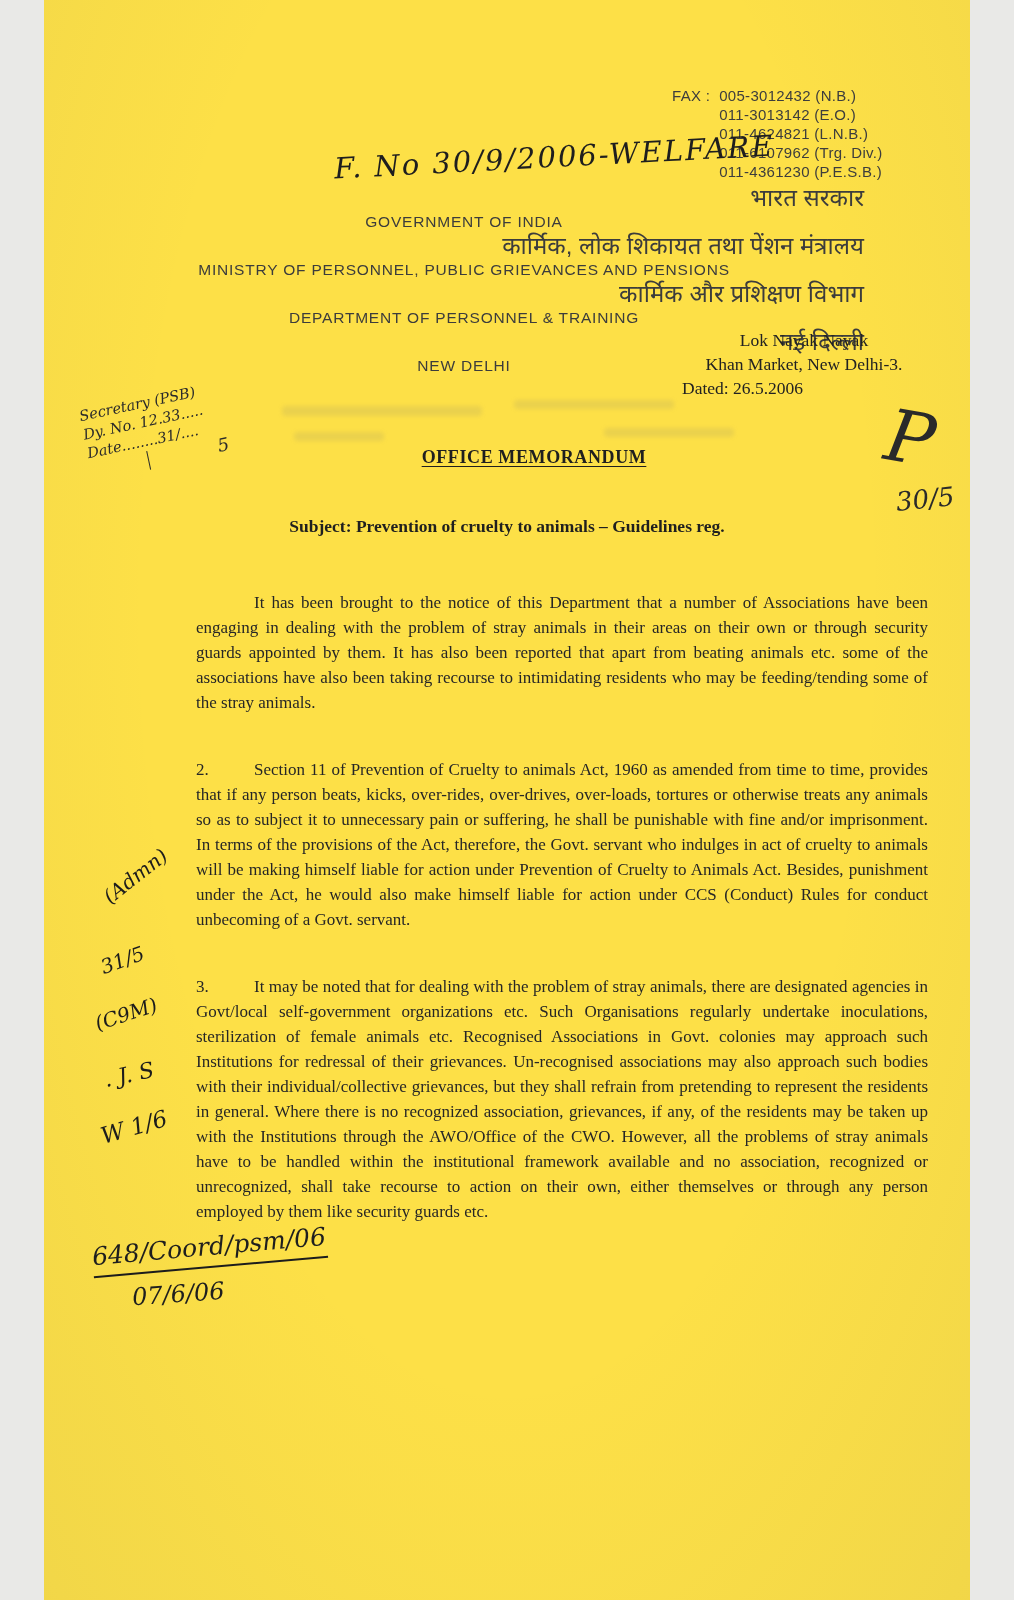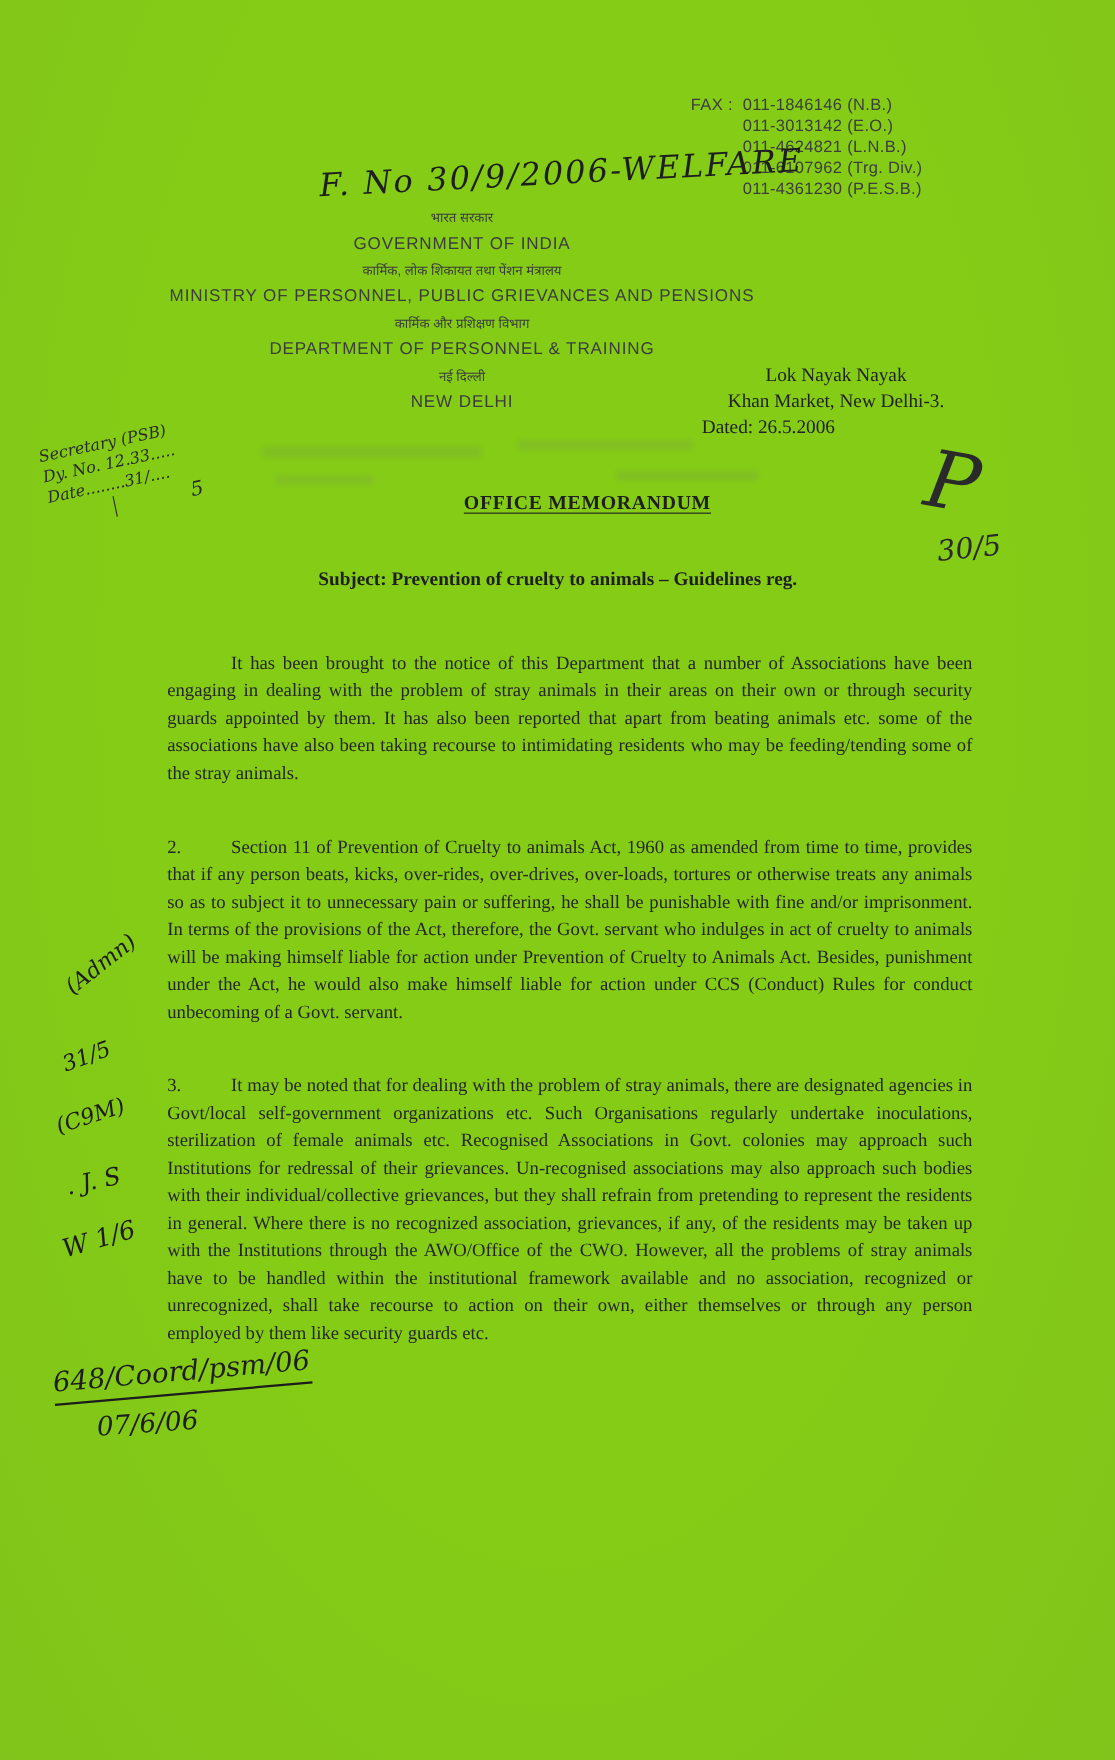--- a/index.html
+++ b/index.html
@@ -1,19 +1,19 @@
 <!DOCTYPE html>
 <html><head>
 <meta charset="utf-8">
 <style>
   * { margin:0; padding:0; box-sizing:border-box; }
   html,body { background:#e9e9e7; }
   .page {
-    position:relative; width:1014px; height:1600px; margin:0 auto;
-    background:#84cc16;
+    position:relative; width:926px; height:1600px; margin:0 auto;
+    background:#fde047;
     font-family:"Liberation Serif", serif;
     color:#2b2b2b; overflow:hidden;
   }
   .page::before {
     content:""; position:absolute; inset:0; pointer-events:none;
     background:radial-gradient(ellipse at 50% 38%, rgba(0,0,0,0) 55%, rgba(90,90,85,0.07) 100%);
   }
   .smudge { position:absolute; background:rgba(120,120,115,0.14); filter:blur(2px); border-radius:4px; }
 
   
@@ -31,21 +31,21 @@
   .fileno {
     position:absolute; left:290px; top:140px; font-size:29px;
     letter-spacing:2px; transform:rotate(-3deg); white-space:nowrap;
   }
 
   
   .letterhead {
     position:absolute; left:20px; top:186px; width:800px; text-align:center;
     font-family:"Liberation Sans", sans-serif; color:#3c3c3c;
   }
-  .letterhead .hi { font-size:12px; line-height:24px; }
+  .letterhead .hi { font-size:24px; line-height:24px;text-align:right; }
   .letterhead .en { font-size:15.5px; line-height:24px; letter-spacing:0.8px;text-align:center; }
 
   .address {
     position:absolute; left:638px; top:328px; width:244px; text-align:center;
     font-size:17.5px; line-height:24px; color:#222;
   }
   .address .dated { text-align:left; }
 
   .stamp {
     position:absolute; left:40px; top:392px; transform:rotate(-12deg);
@@ -104,21 +104,21 @@
 <div class="page">
 
   <div class="smudge" style="left:238px; top:406px; width:200px; height:10px;"></div>
   <div class="smudge" style="left:470px; top:400px; width:160px; height:9px;"></div>
   <div class="smudge" style="left:560px; top:428px; width:130px; height:9px;"></div>
   <div class="smudge" style="left:250px; top:432px; width:90px; height:9px;"></div>
 
   <div class="fax">
     <div>FAX :</div>
     <div>
-      <div>011-1846146 (N.B.)</div>
+      <div>005-3012432 (N.B.)</div>
       <div>011-3013142 (E.O.)</div>
       <div>011-4624821 (L.N.B.)</div>
       <div>011-6107962 (Trg. Div.)</div>
       <div>011-4361230 (P.E.S.B.)</div>
     </div>
   </div>
 
   <div class="fileno handwrite">F. No 30/9/2006-WELFARE</div>
 
   <div class="letterhead">

